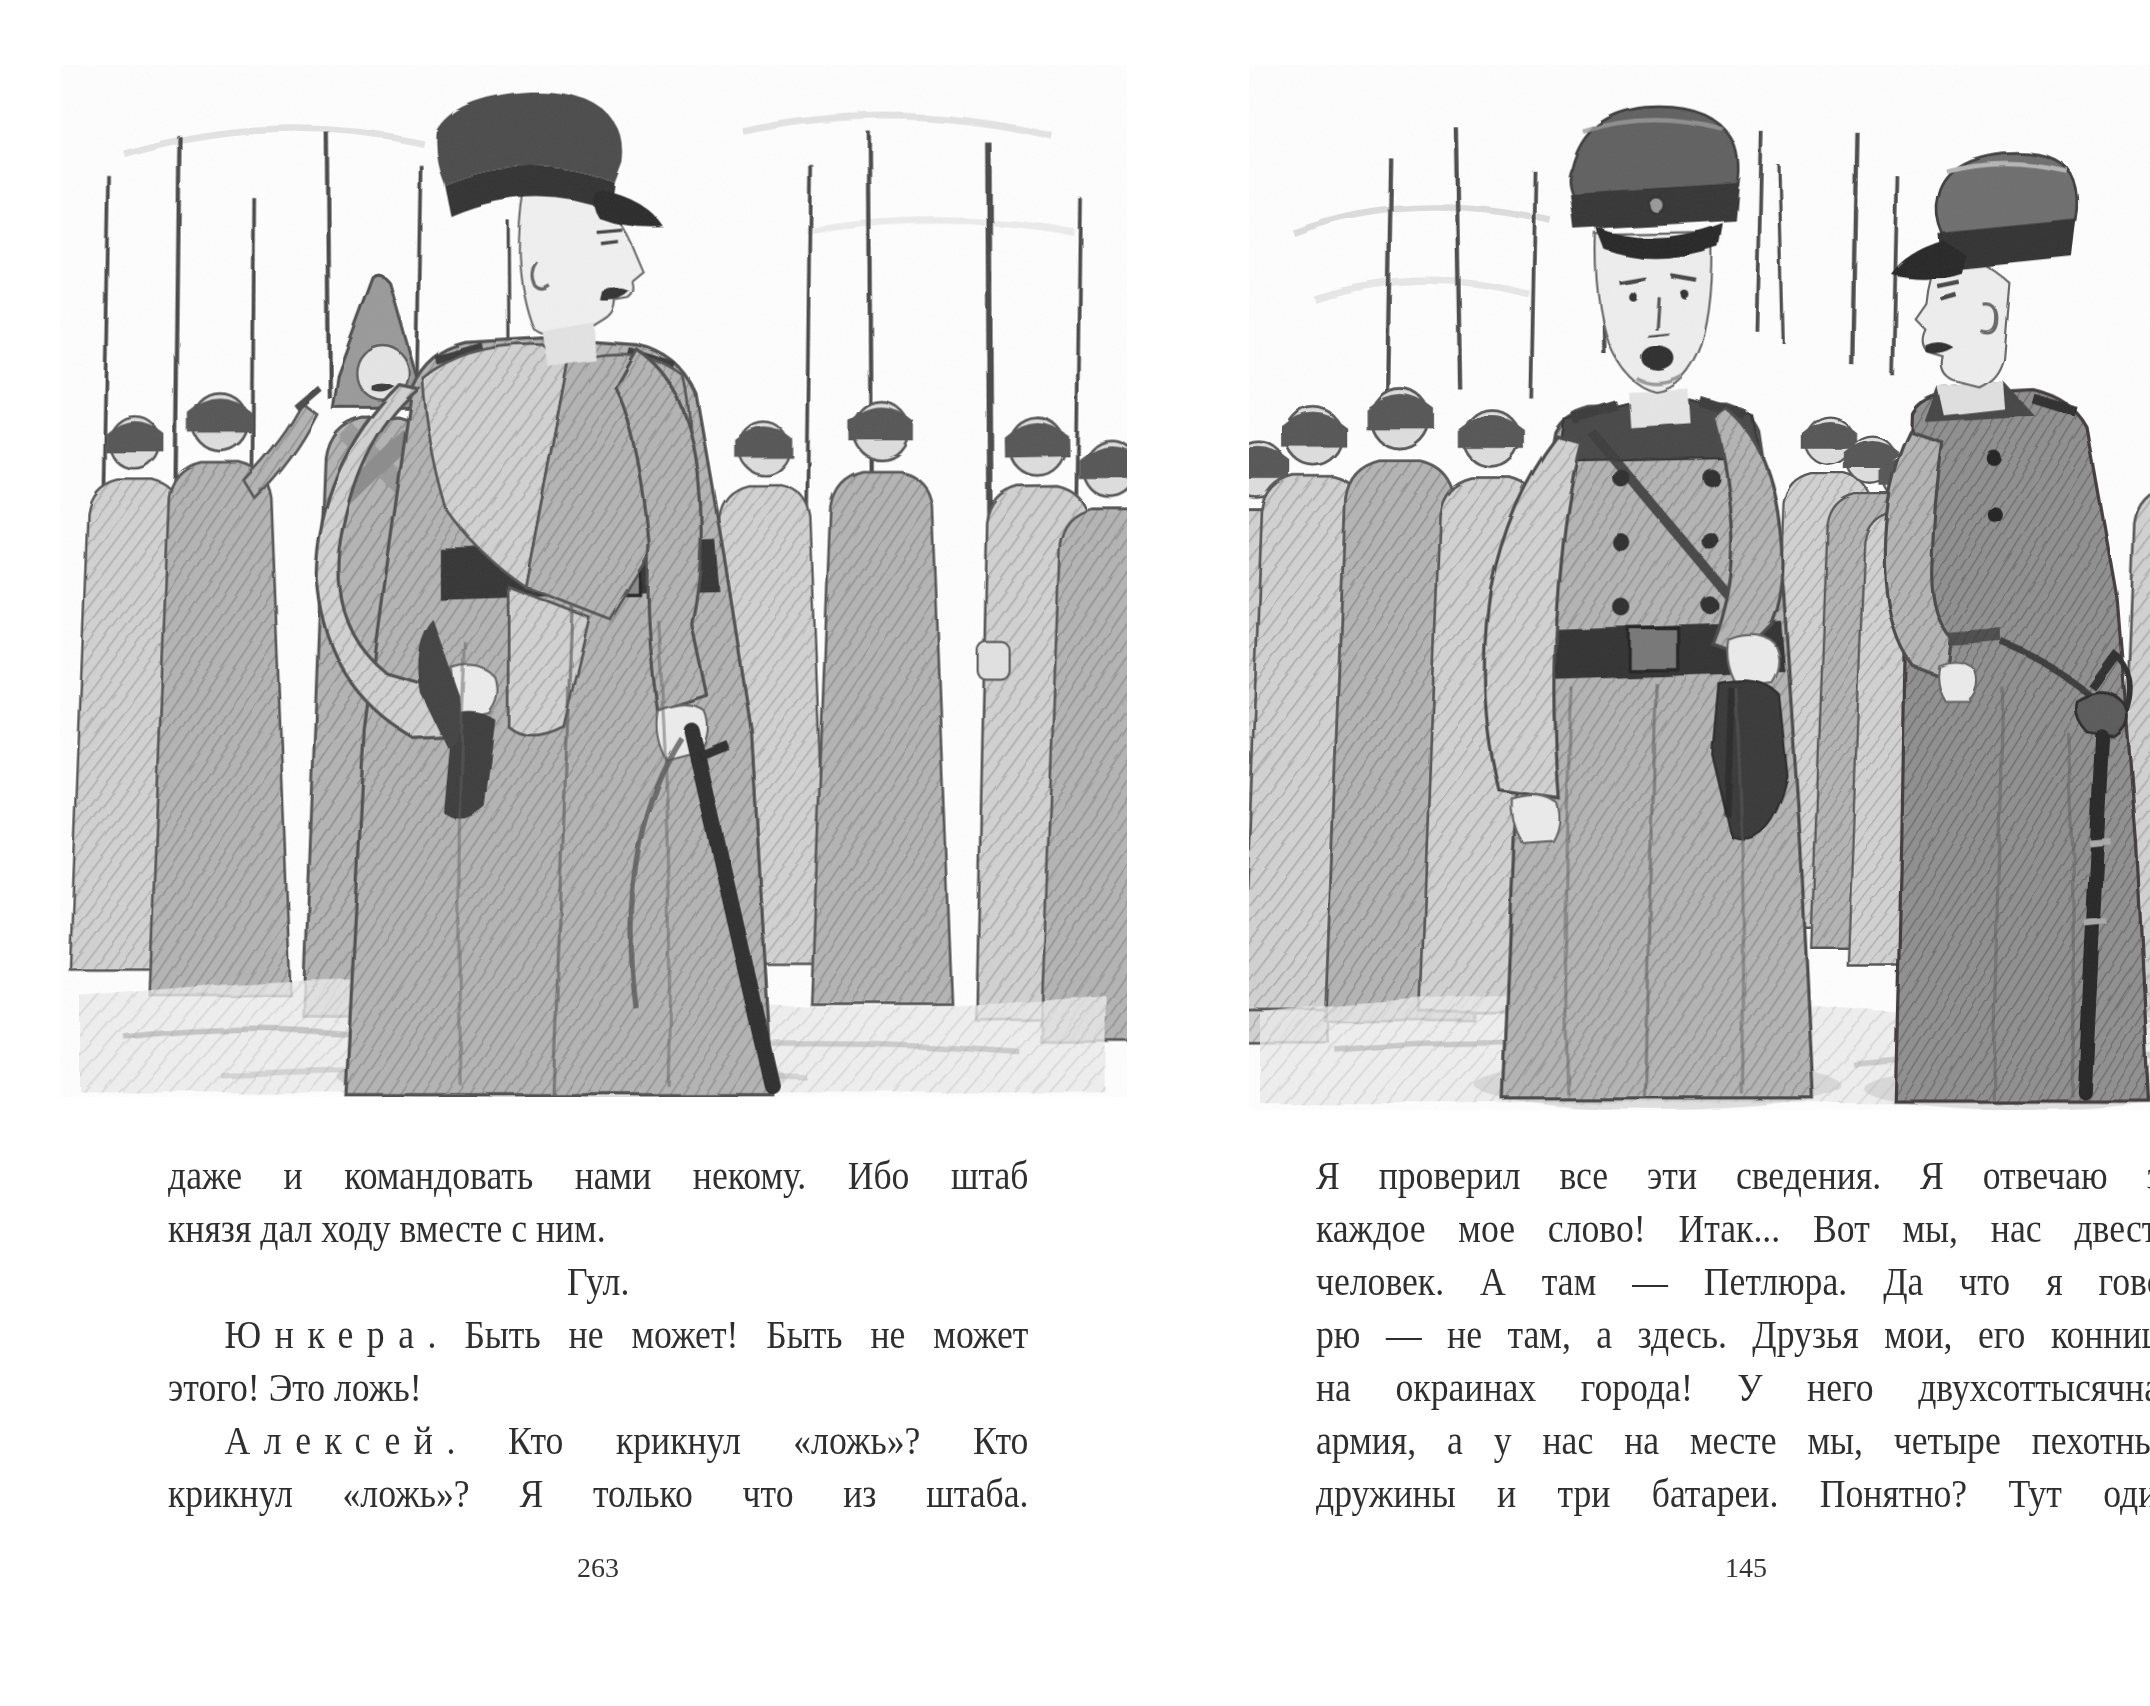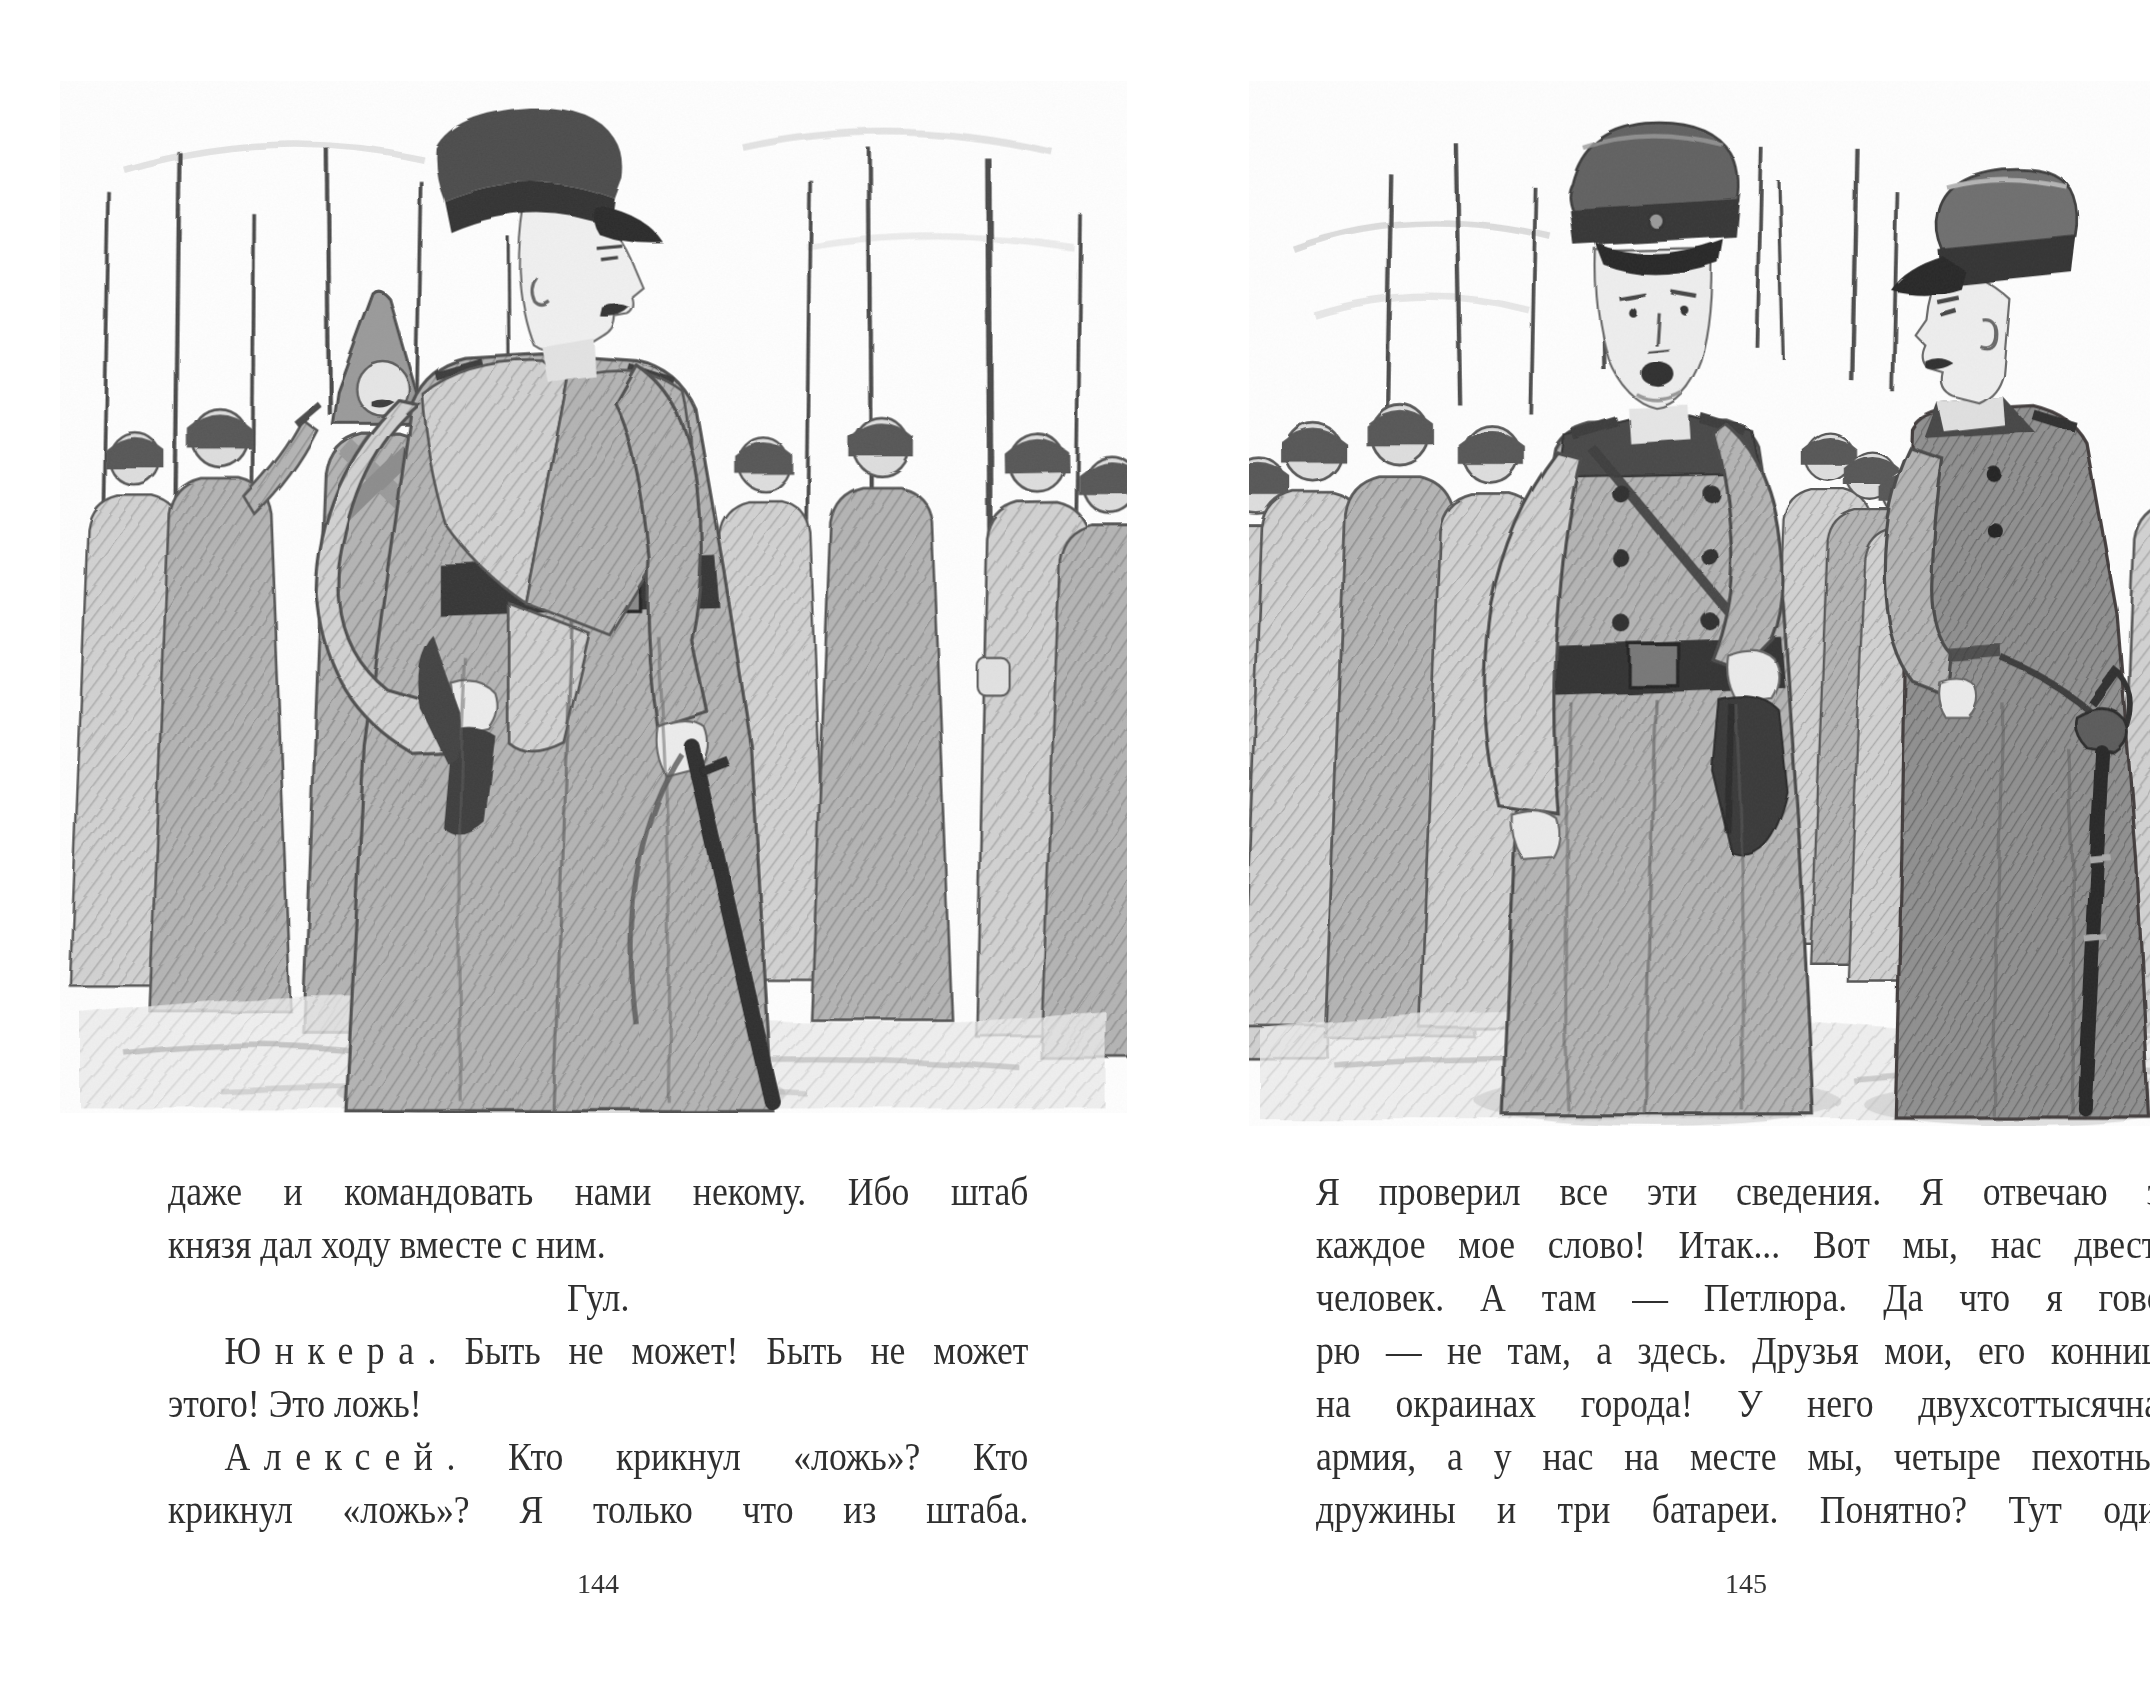--- a/index.html
+++ b/index.html
@@ -1,18 +1,18 @@
 <!DOCTYPE html>
 <html style="font-size:6.9px"><head>
 <meta charset="utf-8">
 <style>
   html,body{margin:0;padding:0;background:#ffffff;}
   .spread{position:relative;width:2337px;height:1707px;background:#ffffff;overflow:hidden;
           font-family:"Liberation Serif", serif;color:#2f2f2f;}
-  .page{position:absolute;top:16px;height:1553px;}
+  .page{position:absolute;top:0;height:1553px;}
   .page.left{left:0;width:1168px;}
   .page.right{left:1168px;width:1169px;}
   .illus{position:absolute;margin:0;padding:0;}
   .illus svg{display:block;width:100%;height:100%;}
   .textcol{position:absolute;transform:scaleX(0.87);transform-origin:0 0;}
   .line{box-sizing:border-box;width:989px;font-size:41px;line-height:53px;
         color:#2f2f2f;white-space:normal;}
   .line.j{text-align:justify;text-align-last:justify;}
   .line.l{text-align:left;text-align-last:left;}
   .line.c{text-align:center;text-align-last:center;}
@@ -161,21 +161,21 @@
     <div class="textcol" style="left:168px;top:1149px;">
         <div class="line j"><span>даже и командовать нами некому. Ибо штаб</span></div>
         <div class="line l"><span>князя дал ходу вместе с ним.</span></div>
         <div class="line c"><span>Гул.</span></div>
         <div class="line j ind"><span class="spaced">Юнкера</span><span>. Быть не может! Быть не может</span></div>
         <div class="line l"><span>этого! Это ложь!</span></div>
         <div class="line j ind"><span class="spaced">Алексей</span><span>. Кто крикнул «ложь»? Кто</span></div>
         <div class="line j"><span>крикнул «ложь»? Я только что из штаба.</span></div>
       </div>
 
-    <div class="pagenum" style="left:168px;top:1551px;">144</div>
+    <div class="pagenum" style="left:168px;top:1551px;">263</div>
   </section>
 
   <section class="page right">
 
     <figure class="illus" style="left:81px;top:65px;width:1077px;height:1045px;">
       <svg viewBox="0 0 1000 940" preserveAspectRatio="none">
         <defs>
           <pattern id="RhA" width="12" height="12" patternUnits="userSpaceOnUse" patternTransform="rotate(42)">
             <rect width="12" height="12" fill="#ececec"></rect>
               <line x1="0" y1="0" x2="0" y2="12" stroke="#cfcfcf" stroke-width="3"></line>

